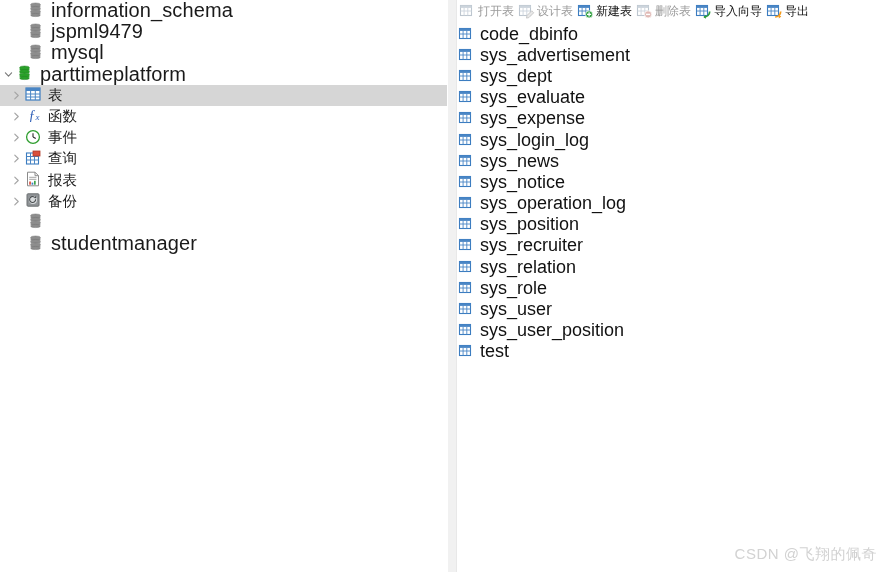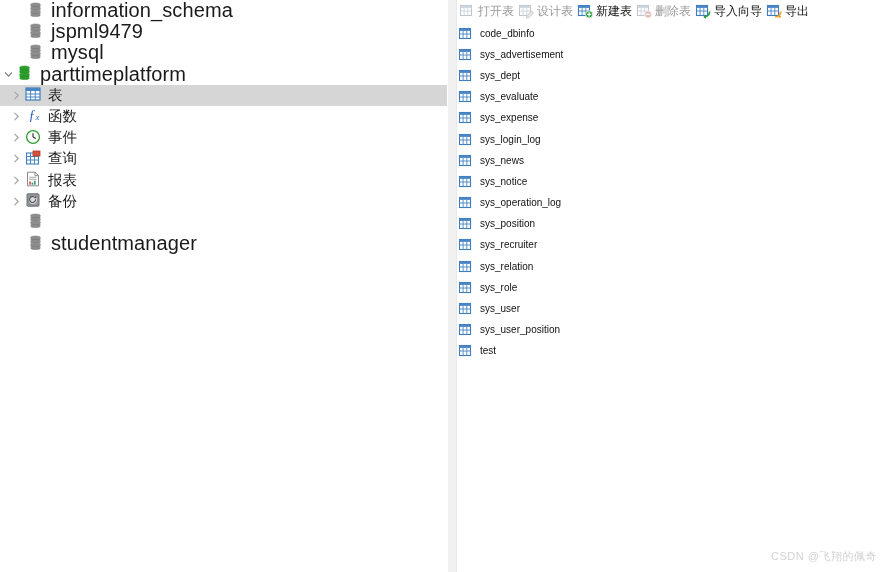--- a/index.html
+++ b/index.html
@@ -121,21 +121,21 @@
 
   
   #tablelist {
     padding-top: 2px;
   }
   .tl-row {
     height: 21.2px;
     display: flex;
     align-items: center;
     padding-left: 1px;
-    font-size: 10px;
+    font-size: 18px;
     color: #111111;
     white-space: nowrap;
     box-sizing: border-box;
   }
   .tl-ico {
     width: 17px;
     height: 16px;
     flex: 0 0 17px;
     margin-right: 2px;
   }
@@ -147,21 +147,21 @@
   }
   .tl-row.focused .tl-name {
     border: 1px dotted #2b2b2b;
   }
 
   
   #watermark {
     position: absolute;
     right: 14px;
     bottom: 8px;
-    font-size: 11px;
+    font-size: 15px;
     color: #d2d2d2;
     letter-spacing: .5px;
     user-select: none;
     white-space: nowrap;
   }
 </style>
 </head>
 <body>
 
 <div id="app">

